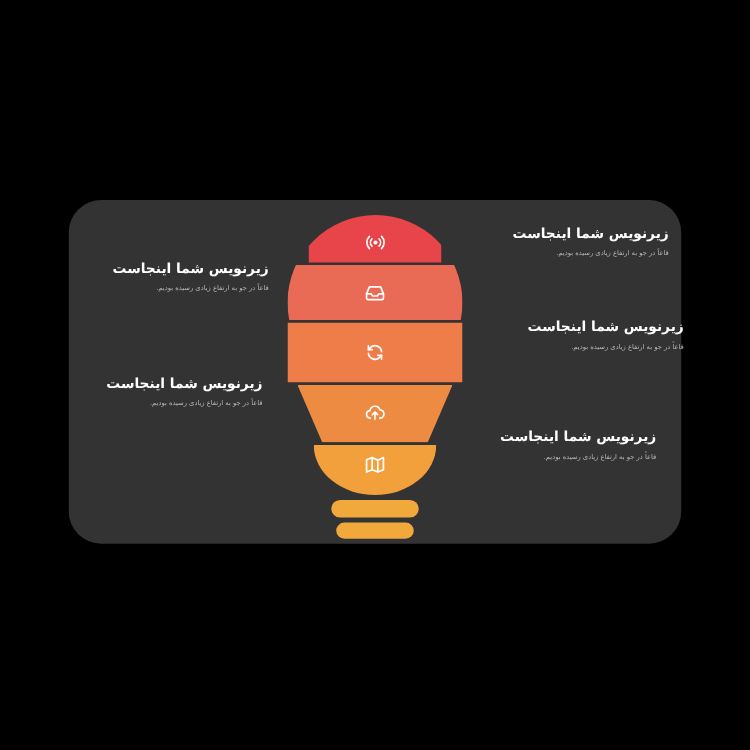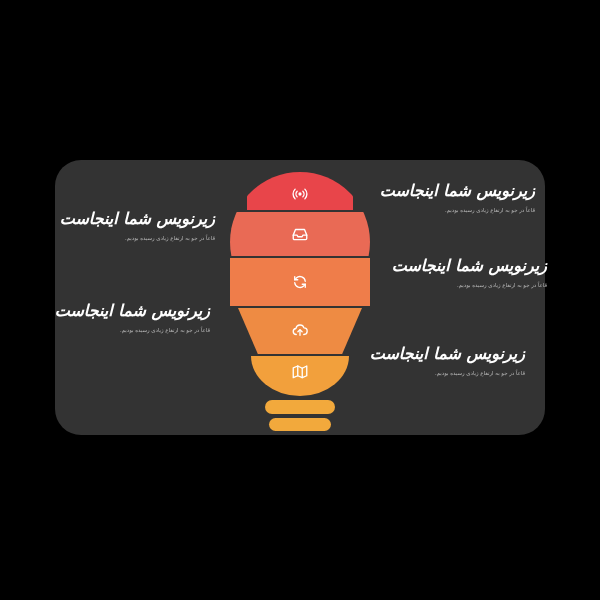--- a/index.html
+++ b/index.html
@@ -64,25 +64,24 @@
     border-radius:9px;
   }
 
   
   .callout{
     position:absolute;
     width:150px;
   }
   .callout .c-title{
     color:#ffffff;
-    font-size:16px;
+    font-size:11px;
     font-weight:bold;
     line-height:1.35;
     white-space:nowrap;
-    font-style:italic;
   }
   .callout .c-sub{
     color:#b9b9b9;
     font-size:5.4px;
     line-height:1.5;
     margin-top:4px;
     white-space:nowrap;
   }
   .callout.right{text-align:right;}
   .callout.left{text-align:right;}

